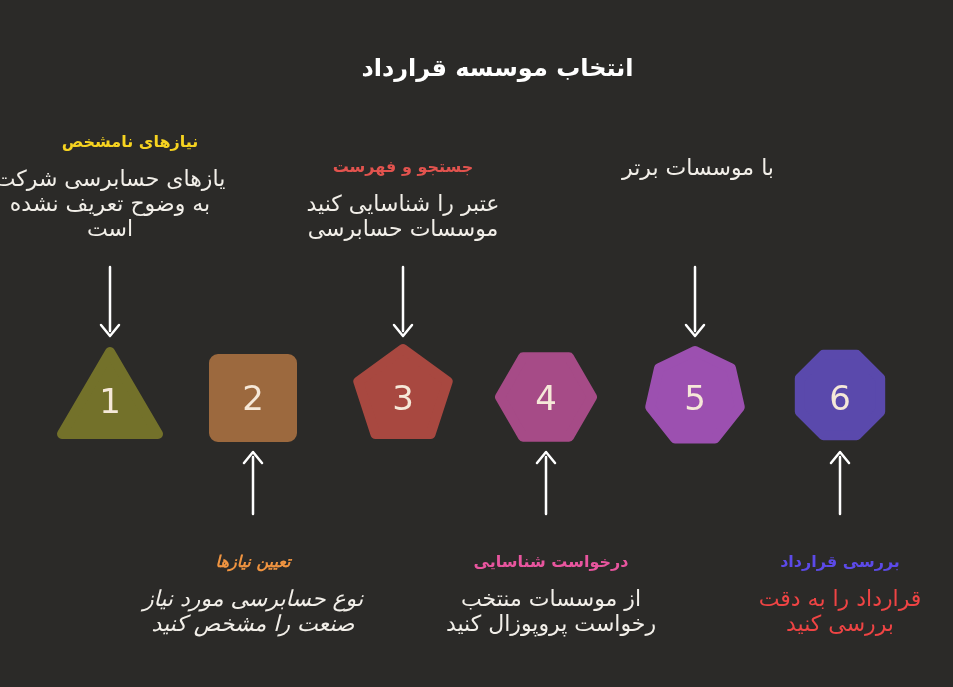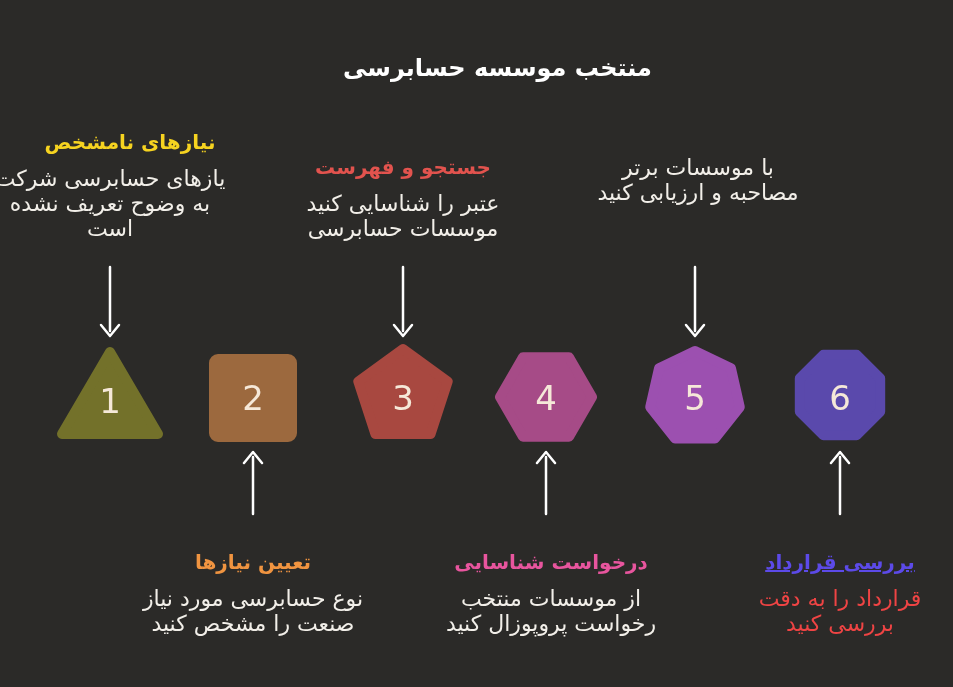--- a/index.html
+++ b/index.html
@@ -46,35 +46,35 @@
     stroke-linejoin: round;
   }
 
   .callout {
     position: absolute;
     transform: translateX(-50%);
     text-align: center;
     white-space: nowrap;
   }
   .callout-heading {
-    font-size: 20px;
+    font-size: 16px;
     font-weight: bold;
     line-height: 24px;
     margin-bottom: 12px;
   }
   .callout-heading.shift-right { transform: translateX(20px); }
   .callout-body {
     font-size: 22px;
     line-height: 25px;
   }
 </style>
 </head>
 <body style="background-color: rgb(43, 42, 40);">
 
-<div class="title" dir="rtl" style="color: rgb(255, 255, 255);">منتخب موسسه حسابرسی</div>
+<div class="title" dir="rtl" style="color: rgb(255, 255, 255);">انتخاب موسسه قرارداد</div>
 
 <svg class="diagram-svg" viewBox="0 0 953 687">
 
   <polygon class="shape" points="110,352 62,434 158,434" fill="#73712a" stroke="#73712a"></polygon>
   <rect class="shape" x="214" y="359" width="78" height="78" rx="4" fill="#9c693e" stroke="#9c693e"></rect>
   <polygon class="shape" points="403,349 447.7,381.5 430.6,434 375.4,434 358.3,381.5" fill="#a84840" stroke="#a84840"></polygon>
   <polygon class="shape" points="500,397 523,357.2 569,357.2 592,397 569,436.8 523,436.8" fill="#a64b87" stroke="#a64b87"></polygon>
   <polygon class="shape" points="695,351 731,368.3 739.8,407.2 715,438.4 675,438.4 650.2,407.2 659,368.3" fill="#9c50b0" stroke="#9c50b0"></polygon>
   <polygon class="shape" points="880.2,411.6 856.6,435.2 823.4,435.2 799.8,411.6 799.8,378.4 823.4,354.8 856.6,354.8 880.2,378.4" fill="#5a49ac" stroke="#5a49ac"></polygon>
 
@@ -107,39 +107,38 @@
   <div class="callout-heading" style="color: rgb(226, 83, 78);">جستجو و فهرست</div>
   <div class="callout-body" style="color: rgb(242, 239, 233);">
     <div>عتبر را شناسایی کنید</div>
     <div>موسسات حسابرسی</div>
   </div>
 </div>
 
 <div class="callout" style="left:698px; top:155px;" dir="rtl">
   <div class="callout-body" style="color: rgb(242, 239, 233);">
     <div>با موسسات برتر</div>
-    <div>مصاحبه و ارزیابی کنید</div>
   </div>
 </div>
 
-<div class="callout" style="left:253px; top:550px;" dir="rtl">
+<div class="callout" style="left:253px; top:550px;font-style:italic;" dir="rtl">
   <div class="callout-heading" style="color: rgb(240, 148, 64);">تعیین نیازها</div>
   <div class="callout-body" style="color: rgb(242, 239, 233);">
     <div>نوع حسابرسی مورد نیاز</div>
     <div>صنعت را مشخص کنید</div>
   </div>
 </div>
 
 <div class="callout" style="left:551px; top:550px;" dir="rtl">
   <div class="callout-heading" style="color: rgb(232, 85, 158);">درخواست شناسایی</div>
   <div class="callout-body" style="color: rgb(242, 239, 233);">
     <div>از موسسات منتخب</div>
     <div>رخواست پروپوزال کنید</div>
   </div>
 </div>
 
 <div class="callout" style="left:840px; top:550px;" dir="rtl">
-  <div class="callout-heading" style="color: rgb(92, 74, 232); text-decoration: underline;">بررسی قرارداد</div>
+  <div class="callout-heading" style="color: rgb(92, 74, 232);">بررسی قرارداد</div>
   <div class="callout-body" style="color: #ef4444;">
     <div>قرارداد را به دقت</div>
     <div>بررسی کنید</div>
   </div>
 </div>
 
 </body></html>

